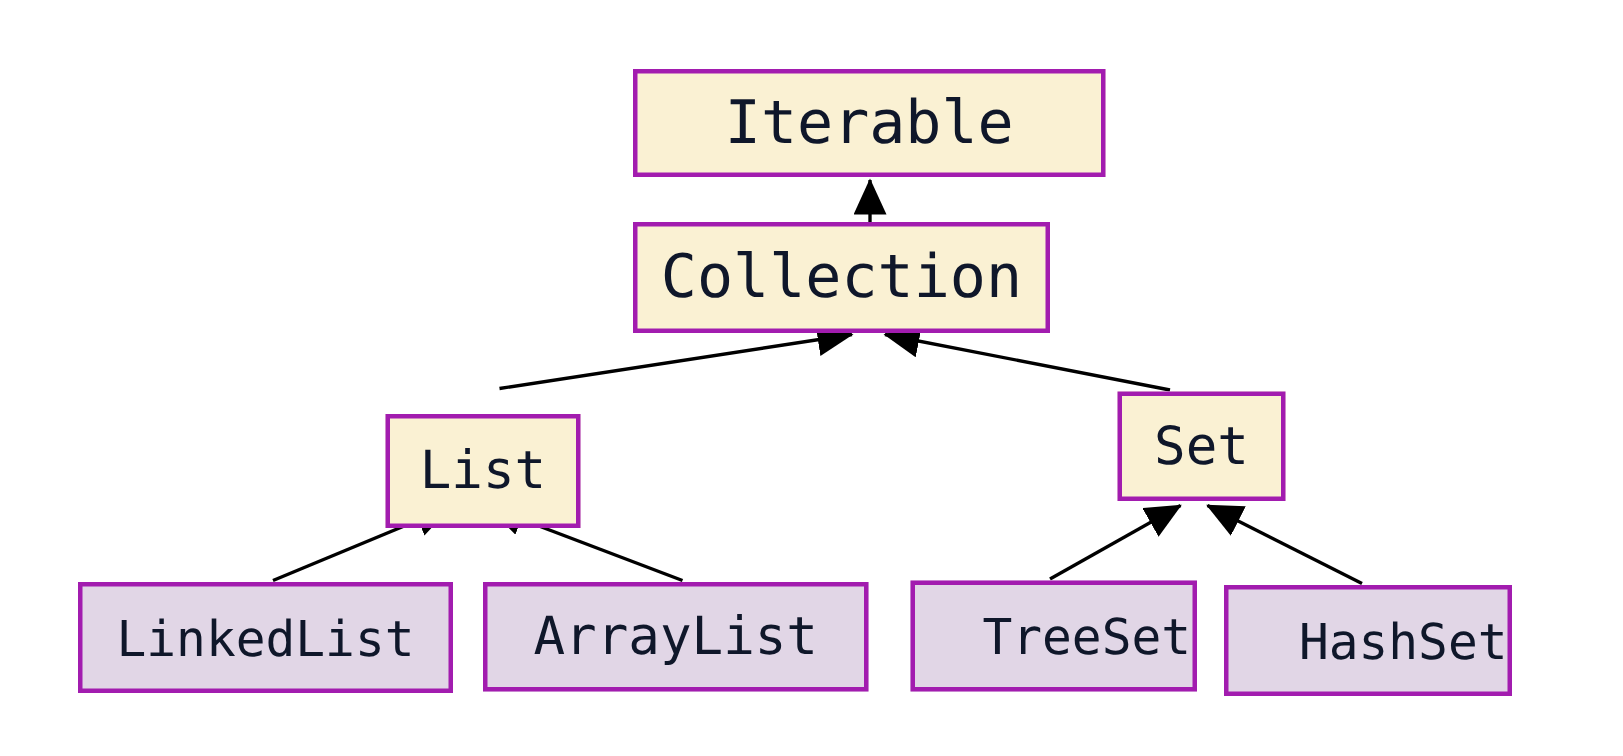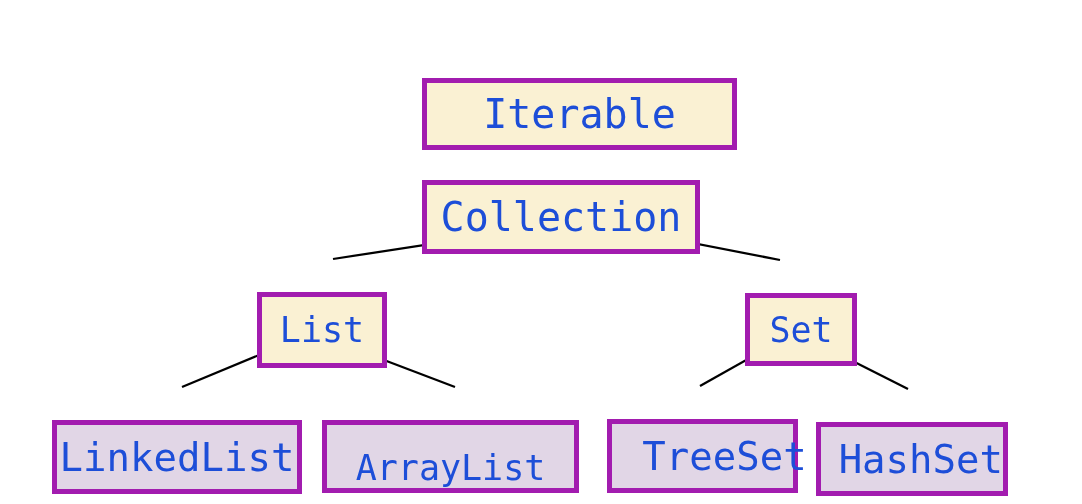--- a/index.html
+++ b/index.html
@@ -19,38 +19,37 @@
     position: absolute;
     left: 0;
     top: 0;
     width: 1082px;
     height: 504px;
     pointer-events: none;
   }
   .node {
     position: absolute;
     box-sizing: border-box;
-    border: 5px solid #a21caf;
+    border: 3px solid #a21caf;
     display: flex;
     align-items: center;
     justify-content: center;
-    color: #1d4ed8;
+    color: #0f172a;
     white-space: nowrap;
-    margin-top: 32px;
   }
   .node.cream    { background: #FAF1D3; }
   .node.lavender { background: #E1D6E6; }
   .fs-xl { font-size: 40px; }
   .fs-lg { font-size: 35px; }
-  .fs-md { font-size: 39px; }
+  .fs-md { font-size: 33px; }
 
   
   #node-iterable   { left: 422px; top: 46px;  width: 315px; height: 72px; }
   #node-collection { left: 422px; top: 148px; width: 278px; height: 74px; }
-  #node-list       { left: 257px; top: 260px; width: 130px; height: 76px; }
+  #node-list       { left: 257px; top: 276px; width: 130px; height: 76px; }
   #node-set        { left: 745px; top: 261px; width: 112px; height: 73px; }
   #node-linkedlist { left: 52px;  top: 388px; width: 250px; height: 74px; }
   #node-arraylist  { left: 322px; top: 388px; width: 257px; height: 73px; }
   #node-treeset    { left: 607px; top: 387px; width: 191px; height: 74px; padding-left: 44px; }
   #node-hashset    { left: 816px; top: 390px; width: 192px; height: 74px; justify-content: flex-end; }
 </style>
 </head>
 <body>
 
 <div class="stage">
@@ -83,21 +82,21 @@
   </div>
 
   <div class="node cream fs-lg" id="node-set" style="background-color: rgb(250, 241, 211);">
     <span>Set</span>
   </div>
 
   <div class="node lavender fs-md" id="node-linkedlist" style="background-color: rgb(225, 214, 230);">
     <span>LinkedList</span>
   </div>
 
-  <div class="node lavender fs-lg" id="node-arraylist" style="background-color: rgb(225, 214, 230); align-items: flex-end;">
+  <div class="node lavender fs-lg" id="node-arraylist" style="background-color: rgb(225, 214, 230);">
     <span>ArrayList</span>
   </div>
 
   <div class="node lavender fs-md" id="node-treeset" style="background-color: rgb(225, 214, 230);">
     <span>TreeSet</span>
   </div>
 
   <div class="node lavender fs-md" id="node-hashset" style="background-color: rgb(225, 214, 230);">
     <span>HashSet</span>
   </div>

